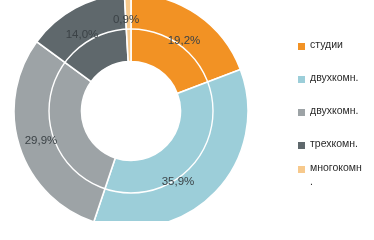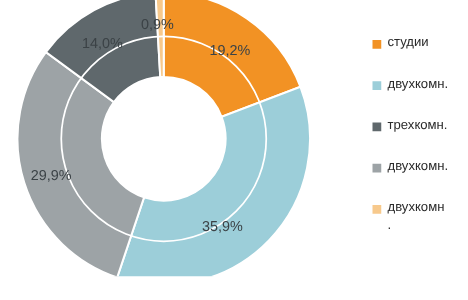--- a/index.html
+++ b/index.html
@@ -35,21 +35,21 @@
   }
   #legend {
     position: absolute;
     left: 298px;
     top: 28px;
     width: 76px;
     height: 168px;
   }
   .legend-item {
     display: flex;
-    align-items: flex-start;
+    align-items: center;
     height: 33px;
   }
   .legend-swatch {
     width: 7px;
     height: 7px;
     margin-top: 4px;
     margin-right: 5px;
     flex: 0 0 auto;
   }
   .legend-label {
@@ -98,32 +98,32 @@
       <span class="legend-swatch" style="background:#F29224"></span>
       <span class="legend-label">студии</span>
     </div>
 
     <div class="legend-item">
       <span class="legend-swatch" style="background:#9CCED9"></span>
       <span class="legend-label">двухкомн.</span>
     </div>
 
     <div class="legend-item">
+      <span class="legend-swatch" style="background:#9DA3A6"></span>
+      <span class="legend-label">двухкомн.</span>
+    </div>
+
+    <div class="legend-item">
       <span class="legend-swatch" style="background:#5F686C"></span>
       <span class="legend-label">трехкомн.</span>
     </div>
 
-    <div class="legend-item">
-      <span class="legend-swatch" style="background:#9DA3A6"></span>
-      <span class="legend-label">двухкомн.</span>
-    </div>
-
     <div class="legend-item" style="height:14px">
       <span class="legend-swatch" style="background:#F7C98C"></span>
-      <span class="legend-label">двухкомн</span>
+      <span class="legend-label">многокомн</span>
     </div>
 
     <div class="legend-item" style="height:14px">
       <span class="legend-swatch" style="background:transparent"></span>
       <span class="legend-label">.</span>
     </div>
 
   </div>
 </div>
 

